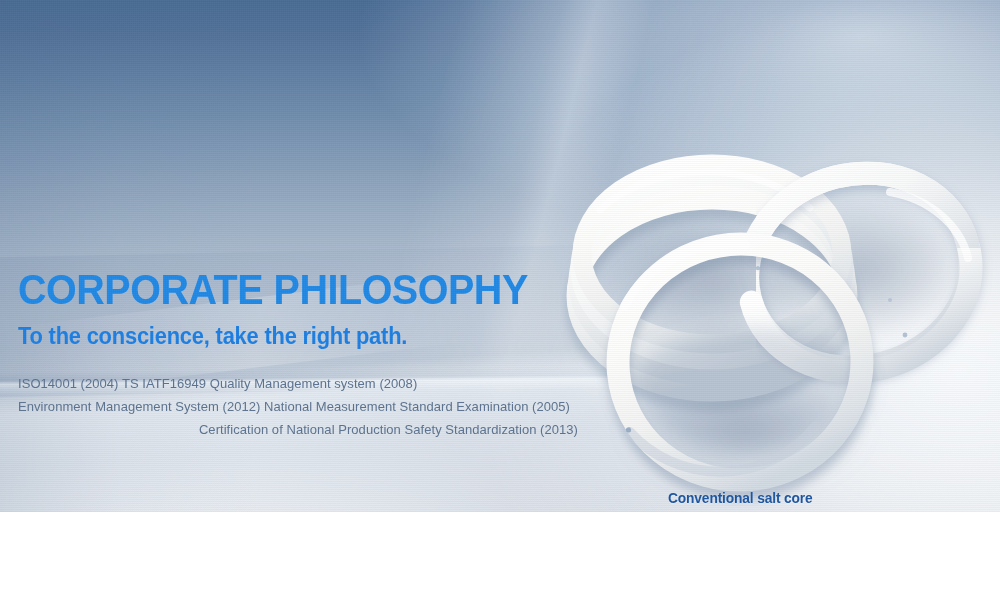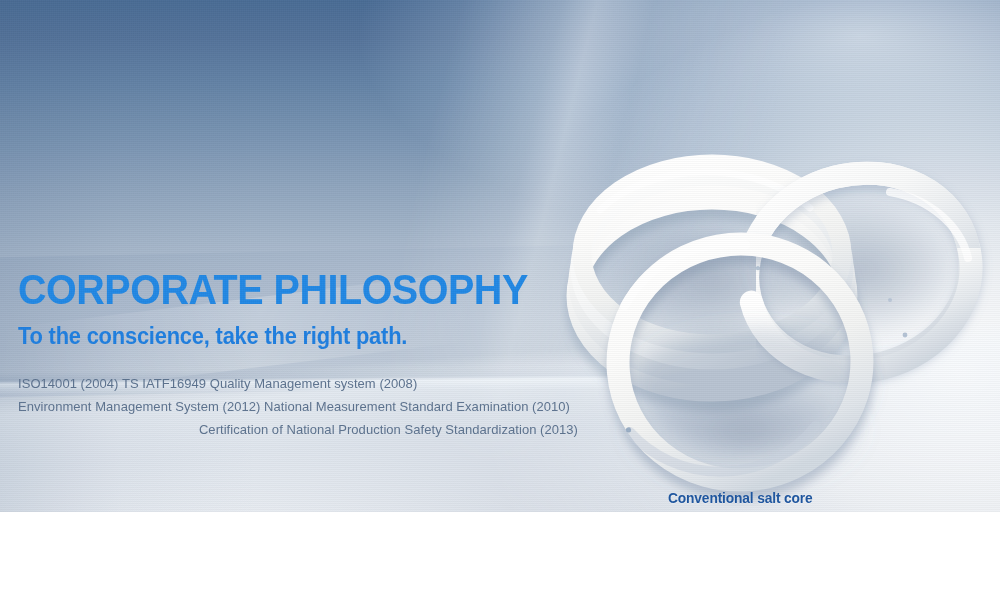--- a/index.html
+++ b/index.html
@@ -294,21 +294,21 @@
   </div>
 
   <div class="text-block">
 
     <div class="headline" style="color:#2288e4;">CORPORATE PHILOSOPHY</div>
 
     <div class="sub" style="color:#1f7fe0;">To the conscience, take the right path.</div>
 
     <div class="certs">
       <div class="cert-line" style="color:#5d738f;">ISO14001 (2004)  TS IATF16949 Quality Management system (2008)</div>
-      <div class="cert-line" style="color:#5d738f;">Environment Management System (2012)    National Measurement Standard Examination (2010)</div>
+      <div class="cert-line" style="color:#5d738f;">Environment Management System (2012)    National Measurement Standard Examination (2005)</div>
       <div class="cert-line" style="color:#5d738f;text-align:right;">Certification of National Production Safety Standardization (2013)</div>
     </div>
   </div>
 
   <div class="caption" style="color:#1e56a0;">Conventional salt core</div>
 
   <div class="bg-layer bg-grain"></div>
 </div>
 
 </body></html>

